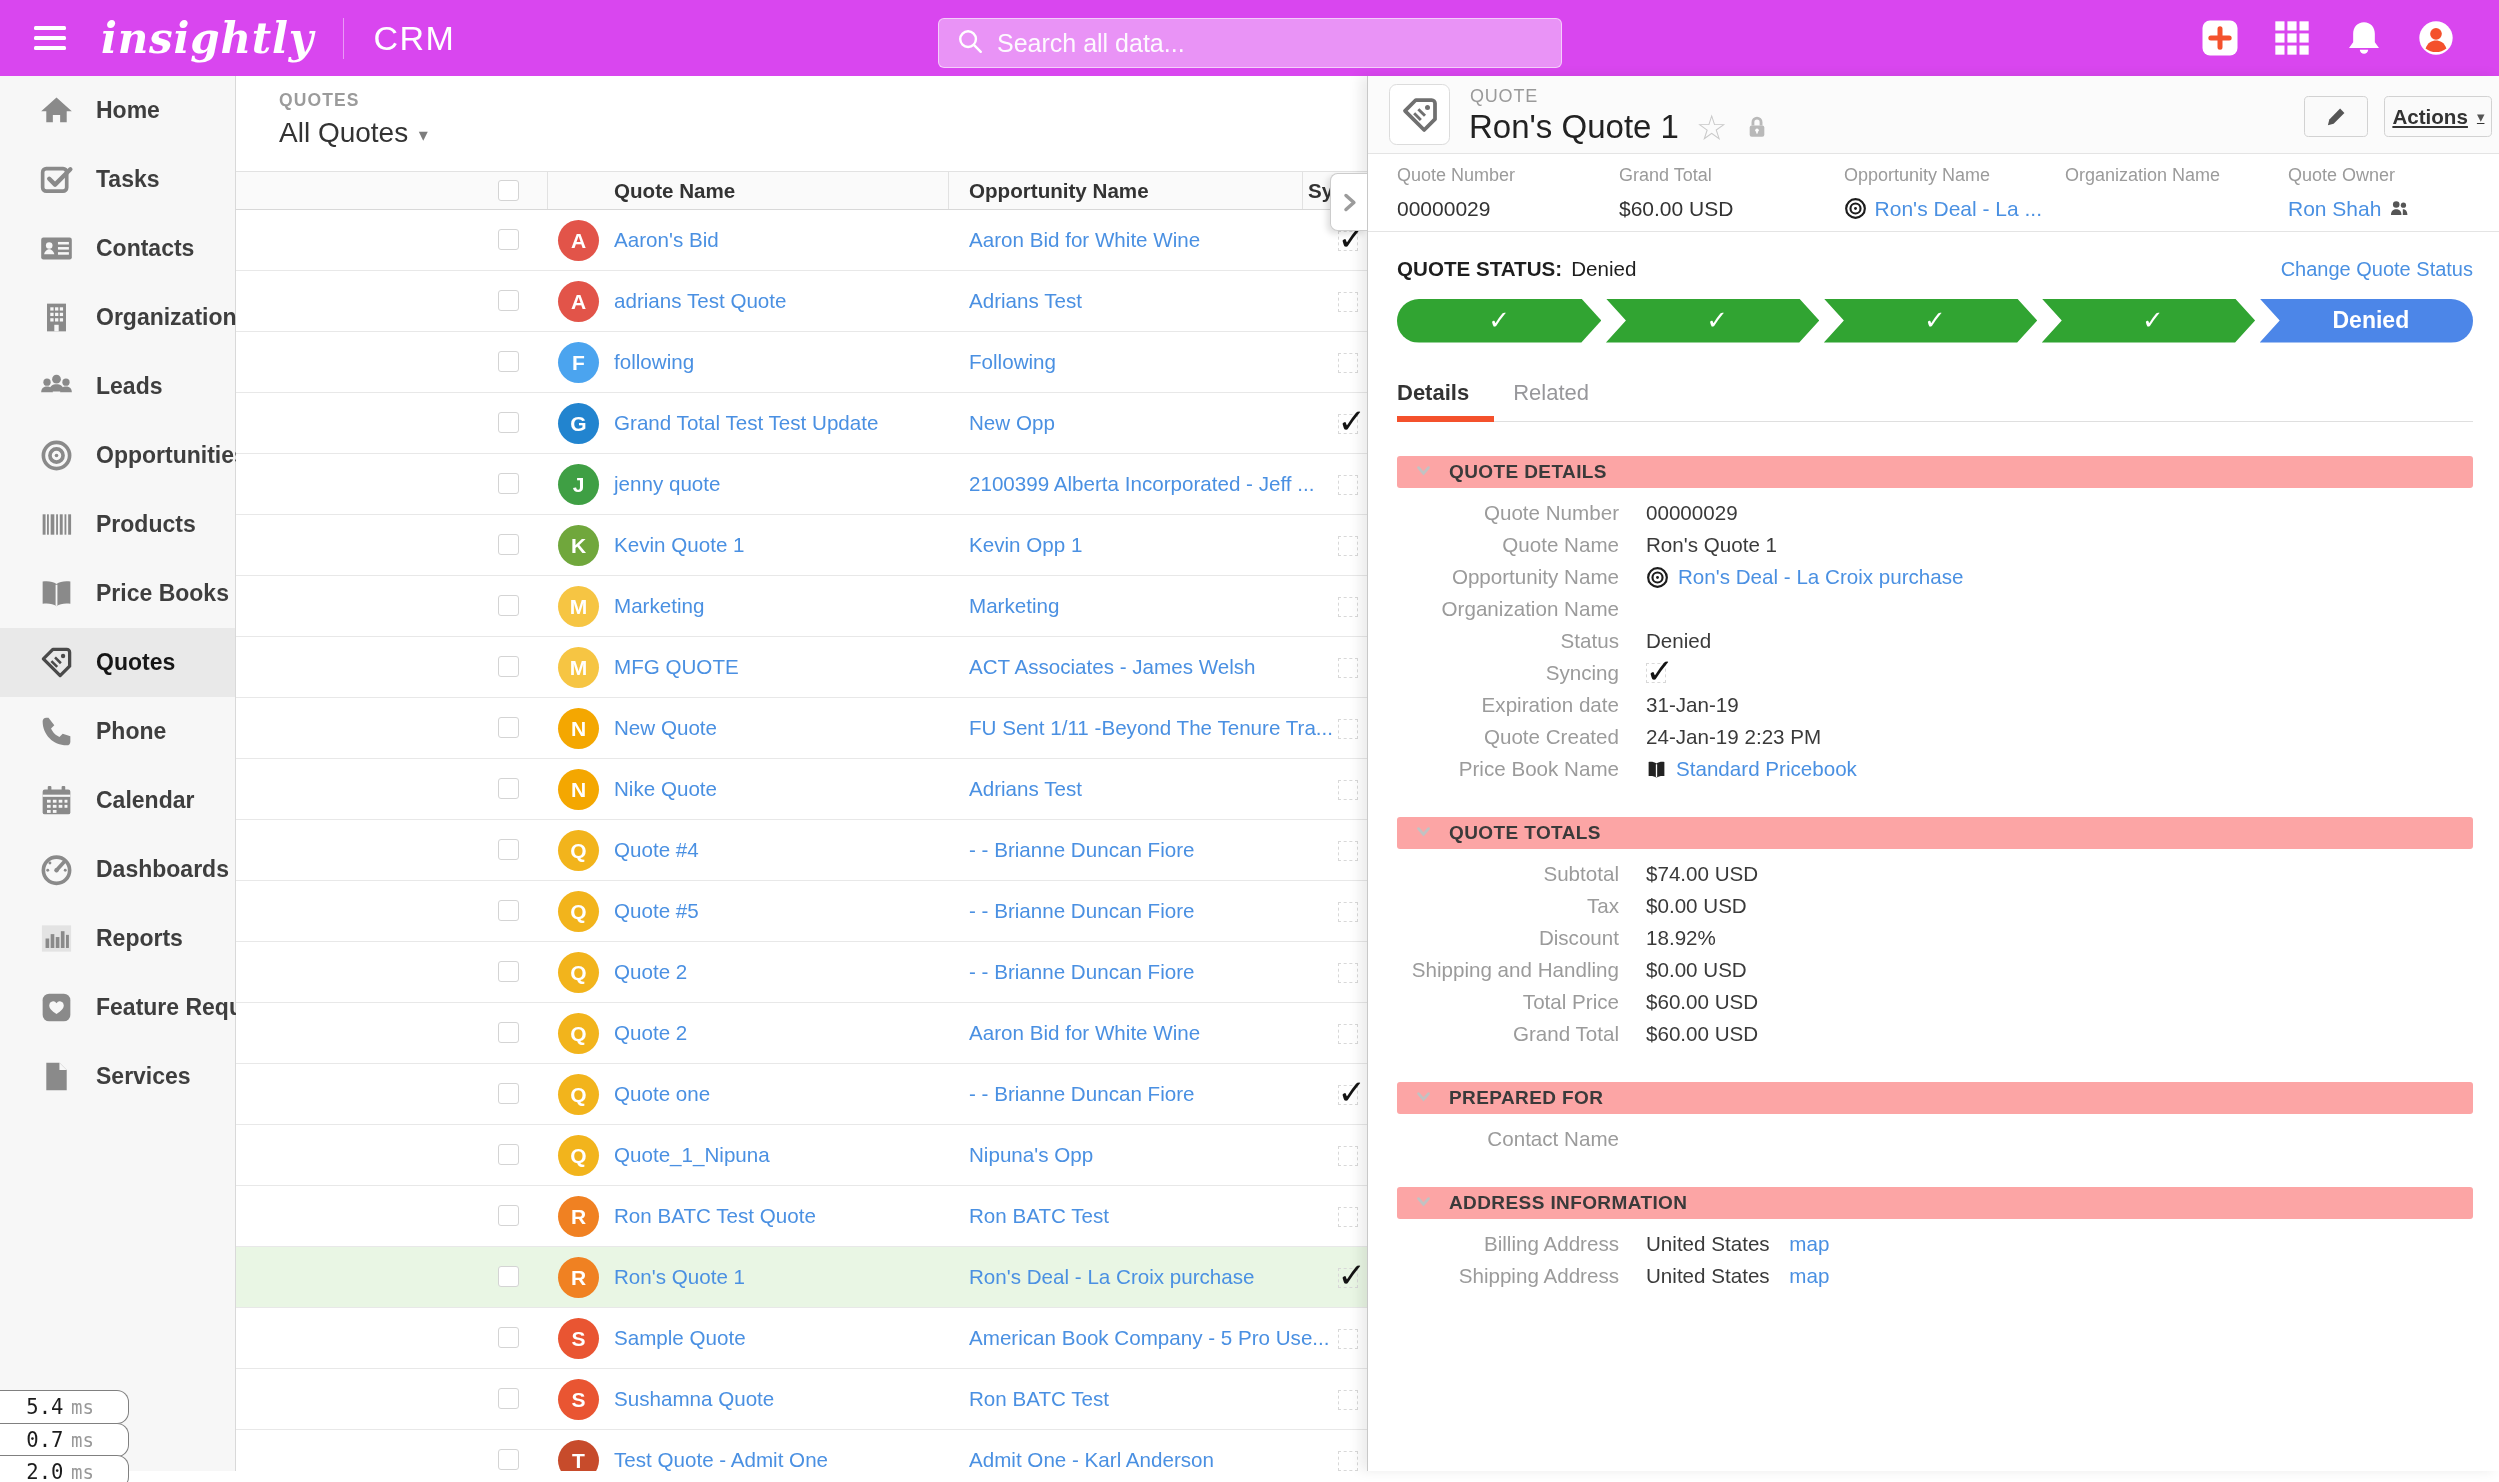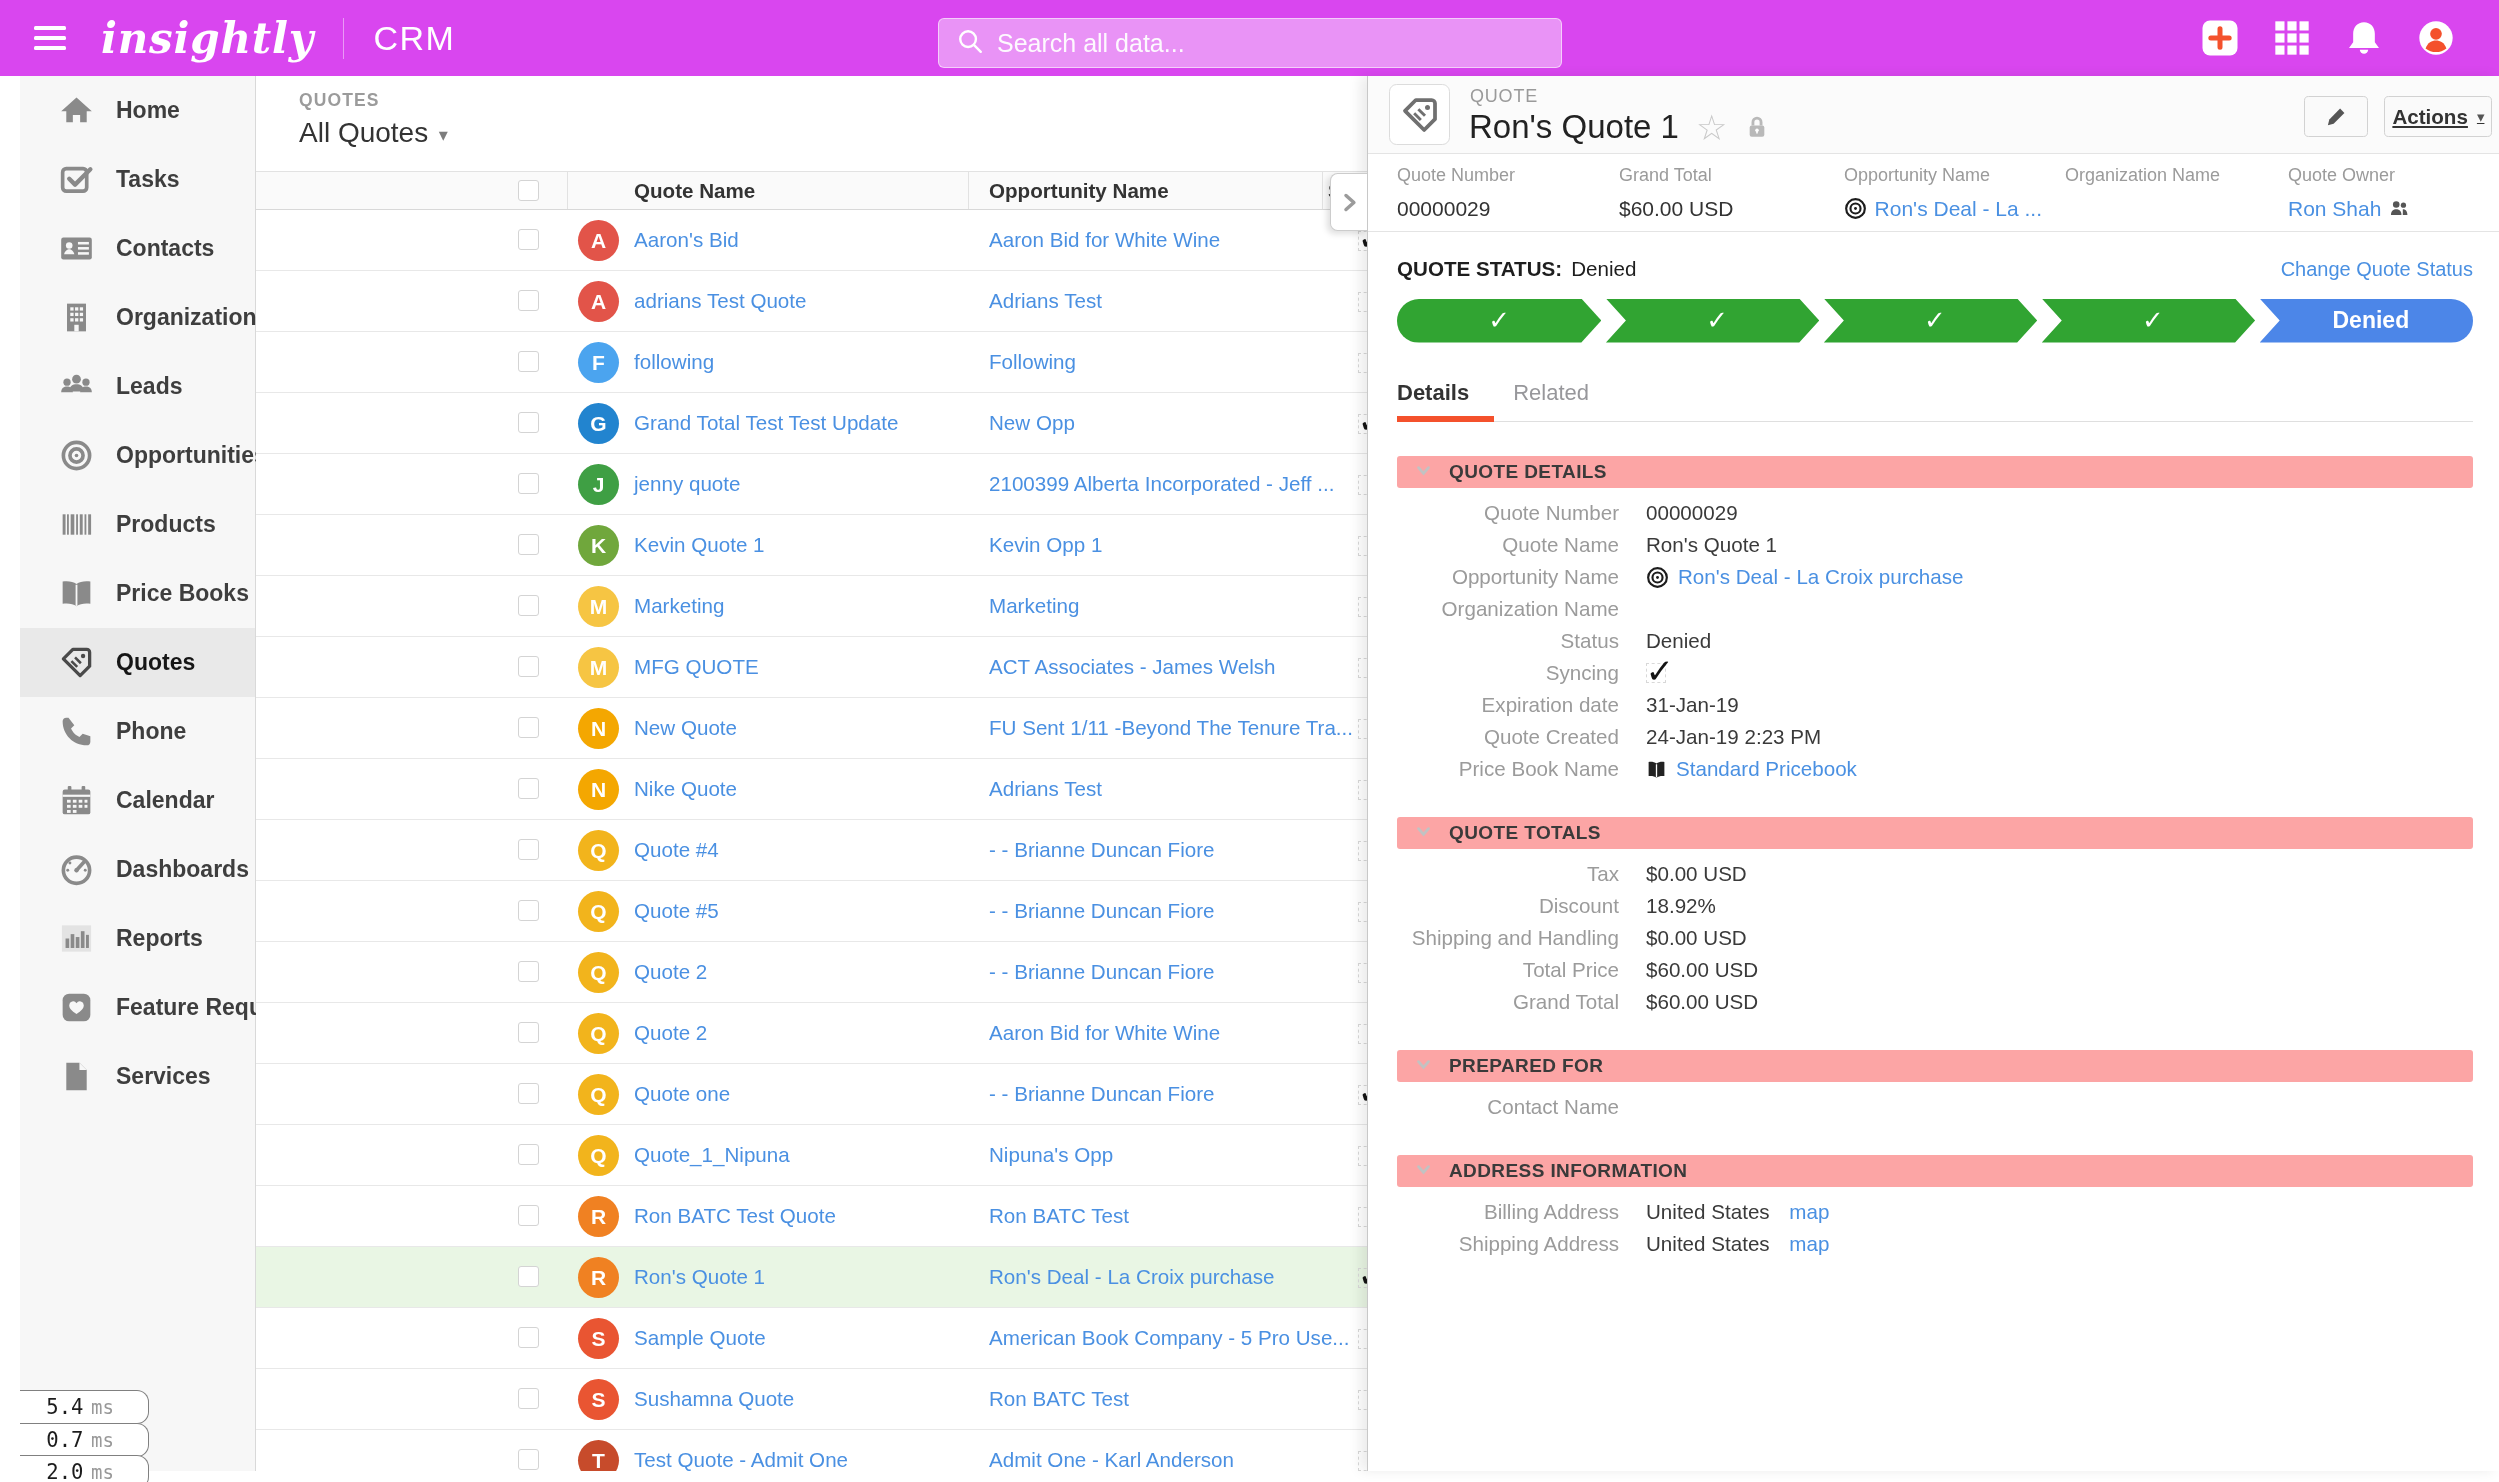--- a/index.html
+++ b/index.html
@@ -15,21 +15,21 @@
   .search { position:absolute; left:50%; transform:translateX(-50%); top:18px; width:624px; height:50px;
     background:rgba(255,255,255,.42); border:0.8px solid rgba(255,255,255,.55); border-radius:6px;
     display:flex; align-items:center; padding:0 17px; gap:12px; }
   .search svg { width:29px; height:29px; flex-shrink:0; }
   .search input { flex:1; background:transparent; border:none; outline:none; color:#fff; font-size:25px; font-family:inherit; }
   .search input::placeholder { color:#fff; opacity:.95; }
   .nav-right { margin-left:auto; display:flex; align-items:center; gap:32px; margin-right:44px; }
   .nav-right .nicon { width:40px; height:40px; display:flex; cursor:pointer; }
   .nav-right svg { width:40px; height:40px; }
   
-  .content { display:flex; height:1395px;margin-left:20px; }
+  .content { display:flex; height:1395px; }
   
   .sidebar { width:236px; flex-shrink:0; background:#F7F7F7; border-right:0.8px solid #D9D9D9; position:relative; }
   .side-item { height:69px; display:flex; align-items:center; padding-left:38px; gap:21px; cursor:pointer; }
   .side-item .icn { width:37px; height:37px; color:#8A8A8A; display:flex; align-items:center; justify-content:center; flex-shrink:0; }
   .side-item .icn svg { width:35px; height:35px; }
   .side-item .lbl { font-size:23px; color:#3E3E3E; font-weight:600; white-space:nowrap; }
   .side-item.active { background:#E9E9E9; }
   .side-item.active .lbl { color:#161616; font-weight:700; }
   .side-item.active .icn { color:#4A4A4A; }
   .debug { position:absolute; left:0; bottom:-18px; z-index:40; }
@@ -746,20 +746,26 @@
             </div>
           </div>
           <div class="sec-bar">
             <span><svg viewBox="0 0 24 24" fill="none" stroke="#C2C2C2" stroke-width="4" stroke-linecap="round">
                 <path d="M5 8l7 8 7-8"></path>
               </svg></span>
             <span class="sec-title">QUOTE TOTALS</span>
           </div>
           <div class="fields">
             <div class="frow">
+              <span class="flabel">Subtotal</span>
+              <span class="fvalue">
+                <span>$74.00 USD</span>
+              </span>
+            </div>
+            <div class="frow">
               <span class="flabel">Tax</span>
               <span class="fvalue">
                 <span>$0.00 USD</span>
               </span>
             </div>
             <div class="frow">
               <span class="flabel">Discount</span>
               <span class="fvalue">
                 <span>18.92%</span>
               </span>

